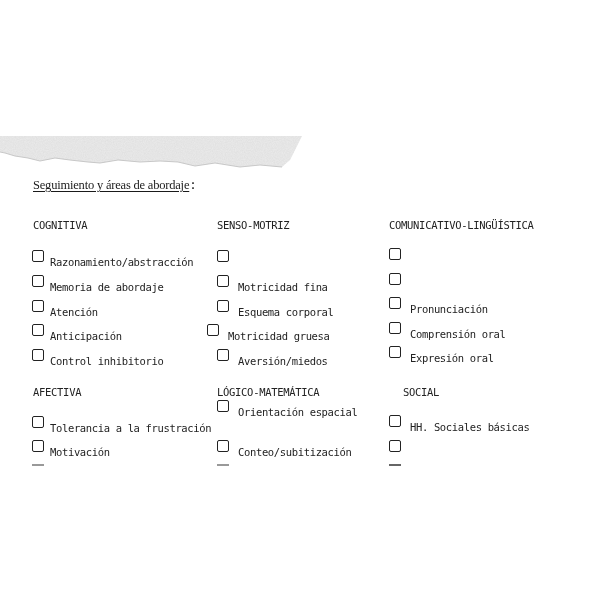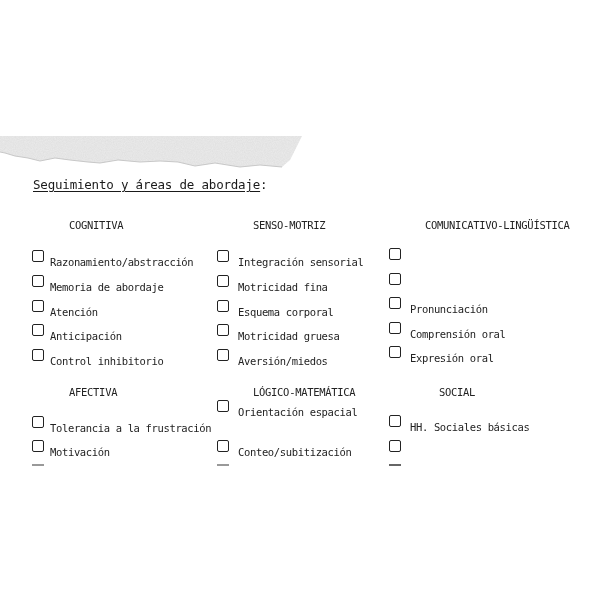--- a/index.html
+++ b/index.html
@@ -6,23 +6,23 @@
     body {
       width: 600px; height: 600px; background: #ffffff; position: relative; overflow: hidden;
       font-family: "DejaVu Sans Mono", "Liberation Mono", monospace; color: #1a1a1a;
     }
     .torn {
       position: absolute; left: 0; top: 136px; width: 302px; height: 36px;
     }
     .title {
       position: absolute; left: 33px; top: 177px; font-size: 12.5px; letter-spacing: -0.2px;
     }
-    .title .u { text-decoration: underline; text-underline-offset: 2px; }
+    .title .u { text-decoration: underline; text-underline-offset: 2px; font-family: Liberation Serif, serif; }
     .group-label {
-      position: absolute; font-size: 10.5px; letter-spacing: -0.3px; color: #222; margin-left: 36px;
+      position: absolute; font-size: 10.5px; letter-spacing: -0.3px; color: #222;
     }
     .item {
       position: absolute; display: flex; align-items: center; height: 16px;
     }
     .box {
       width: 12px; height: 12px; border: 1.4px solid #222; border-radius: 2px;
       box-sizing: border-box; margin-right: 6px; background: #fff; flex-shrink: 0;
     }
     .item .lbl { font-size: 10.5px; letter-spacing: -0.35px; white-space: nowrap; color: #222; margin-top: 12px; }
     .cut {
@@ -73,31 +73,30 @@
     <span class="box"></span>
     <span class="lbl">Anticipación</span>
   </div>
 <div class="item" style="left:32px;top:347px">
     <span class="box"></span>
     <span class="lbl">Control inhibitorio</span>
   </div>
 
 <div class="item" style="left:217px;top:248px">
     <span class="box" style="margin-right:9px"></span>
-    <span class="lbl">Integración sensorial</span>
   </div>
 <div class="item" style="left:217px;top:273px">
     <span class="box" style="margin-right:9px"></span>
     <span class="lbl">Motricidad fina</span>
   </div>
 <div class="item" style="left:217px;top:298px">
     <span class="box" style="margin-right:9px"></span>
     <span class="lbl">Esquema corporal</span>
   </div>
-<div class="item" style="left:217px;top:322px">
+<div class="item" style="left:207px;top:322px">
     <span class="box" style="margin-right:9px"></span>
     <span class="lbl">Motricidad gruesa</span>
   </div>
 <div class="item" style="left:217px;top:347px">
     <span class="box" style="margin-right:9px"></span>
     <span class="lbl">Aversión/miedos</span>
   </div>
 
 <div class="item" style="left:389px;top:246px">
     <span class="box" style="margin-right:9px"></span>

